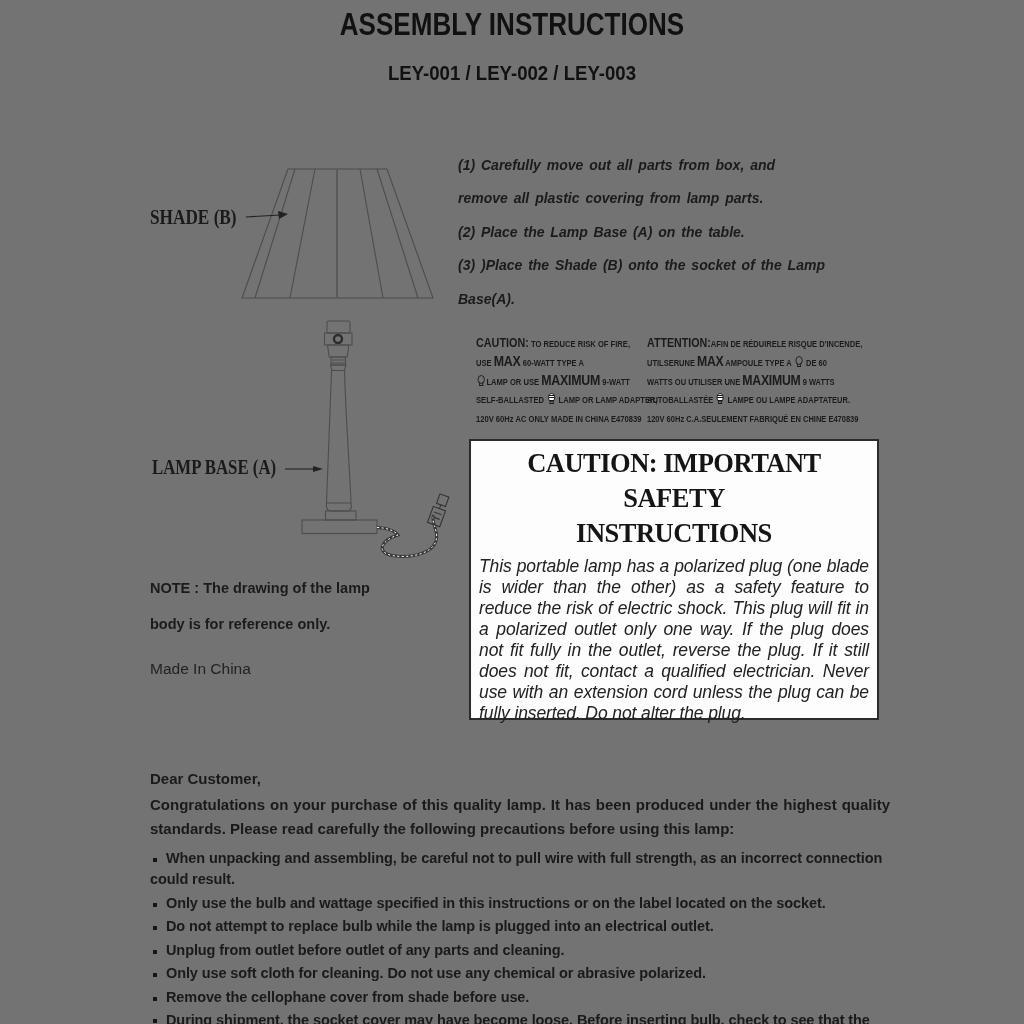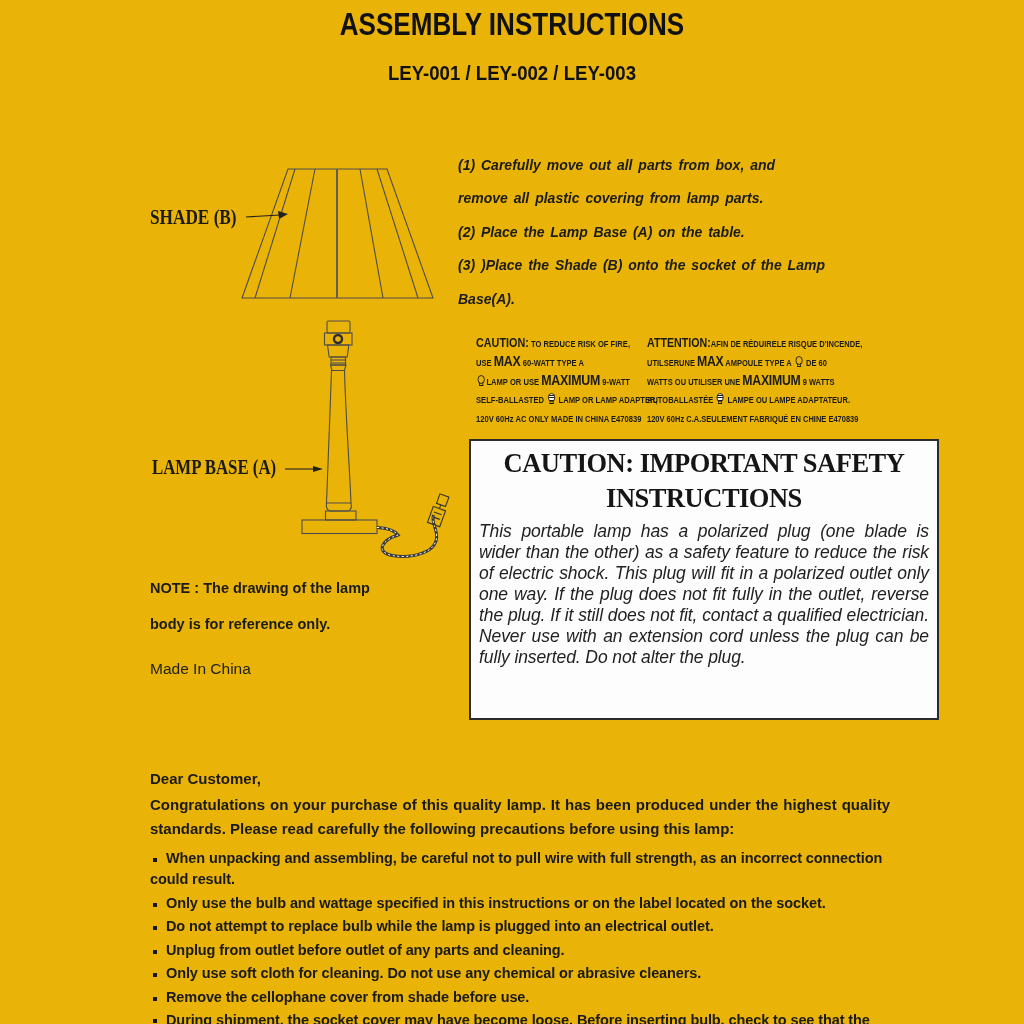--- a/index.html
+++ b/index.html
@@ -1,16 +1,16 @@
 <!DOCTYPE html>
 <html><head>
 <meta charset="utf-8">
 <style>
   html,body{margin:0;padding:0;background:#ffffff;}
-  .page{position:relative;width:1024px;height:1024px;background:#eab308;overflow:hidden;
+  .page{position:relative;width:1024px;height:1024px;background:#737373;overflow:hidden;
         font-family:"Liberation Sans",sans-serif;color:#161616;}
   .title{position:absolute;left:0;right:0;top:7px;text-align:center;
          font-size:31px;font-weight:700;transform:scaleX(.84);color:#111;}
   .models{position:absolute;left:0;right:0;top:62px;text-align:center;
           font-size:20px;font-weight:700;transform:scaleX(.93);color:#111;}
 
   .lamp-svg{position:absolute;left:140px;top:140px;}
 
   .diagram-label{position:absolute;font-family:"Liberation Serif",serif;font-weight:700;
                  font-size:21px;color:#1a1a1a;transform-origin:left top;white-space:nowrap;}
@@ -27,21 +27,21 @@
   .clabel.fr{left:647px;width:268px;transform:scaleX(.79);}
   .seg-sm{font-size:9.5px;}
   .seg-lg{font-size:13.5px;}
   .seg-xl{font-size:15.5px;letter-spacing:-.3px;}
   .bulb{display:inline-block;width:7px;height:7px;border:1.2px solid #1b1b1b;border-radius:50%;
         margin:0 2px;position:relative;top:-1px;}
   .bulb::after{content:"";position:absolute;left:1px;top:6.5px;width:3px;height:2.5px;
         border:1px solid #1b1b1b;border-top:none;}
   .bulb.cfl{background:repeating-linear-gradient(0deg,#1b1b1b 0 1px,#ffffff 1px 2.6px);}
 
-  .safety-box{position:absolute;left:469px;top:439px;width:470px;height:281px;
+  .safety-box{position:absolute;left:469px;top:439px;width:410px;height:281px;
               box-sizing:border-box;border:2px solid #2b2b2b;padding:5px 8px 4px;background:#fdfdfd;}
   .sb-h{font-family:"Liberation Serif",serif;font-weight:700;font-size:26.5px;
         line-height:35px;text-align:center;letter-spacing:-.5px;color:#151515;}
   .sb-body{font-size:17.5px;line-height:21px;text-align:justify;margin:5px 0 0;
            color:#222;letter-spacing:-.1px;font-style:italic;}
 
   .note-line{position:absolute;left:150px;font-size:14.5px;font-weight:700;color:#1b1b1b;}
   .note1{top:580px;}
   .note2{top:616px;}
   .note3{top:644px;font-weight:400;font-size:15.5px;color:#222;margin-top:16px;}
@@ -140,21 +140,21 @@
   <div class="note-line note3">Made In China</div>
 
   <div class="customer">
     <div class="salute">Dear Customer,</div>
     <div class="intro">Congratulations on your purchase of this quality lamp. It has been produced under the highest quality standards. Please read carefully the following precautions before using this lamp:</div>
     <div>
         <div class="prec"><span class="sq"></span><span>When unpacking and assembling, be careful not to pull wire with full strength, as an incorrect connection could result.</span></div>
         <div class="prec"><span class="sq"></span><span>Only use the bulb and wattage specified in this instructions or on the label located on the socket.</span></div>
         <div class="prec"><span class="sq"></span><span>Do not attempt to replace bulb while the lamp is plugged into an electrical outlet.</span></div>
         <div class="prec"><span class="sq"></span><span>Unplug from outlet before outlet of any parts and cleaning.</span></div>
-        <div class="prec"><span class="sq"></span><span>Only use soft cloth for cleaning. Do not use any chemical or abrasive cleaners.</span></div>
+        <div class="prec"><span class="sq"></span><span>Only use soft cloth for cleaning. Do not use any chemical or abrasive polarized.</span></div>
         <div class="prec"><span class="sq"></span><span>Remove the cellophane cover from shade before use.</span></div>
         <div class="prec hang">
           <span class="sq"></span>
           <span>During shipment, the socket cover may have become loose. Before inserting bulb, check to see that the socket cover is in place.</span>
         </div>
       </div>
   </div>
 
 </div>
 

